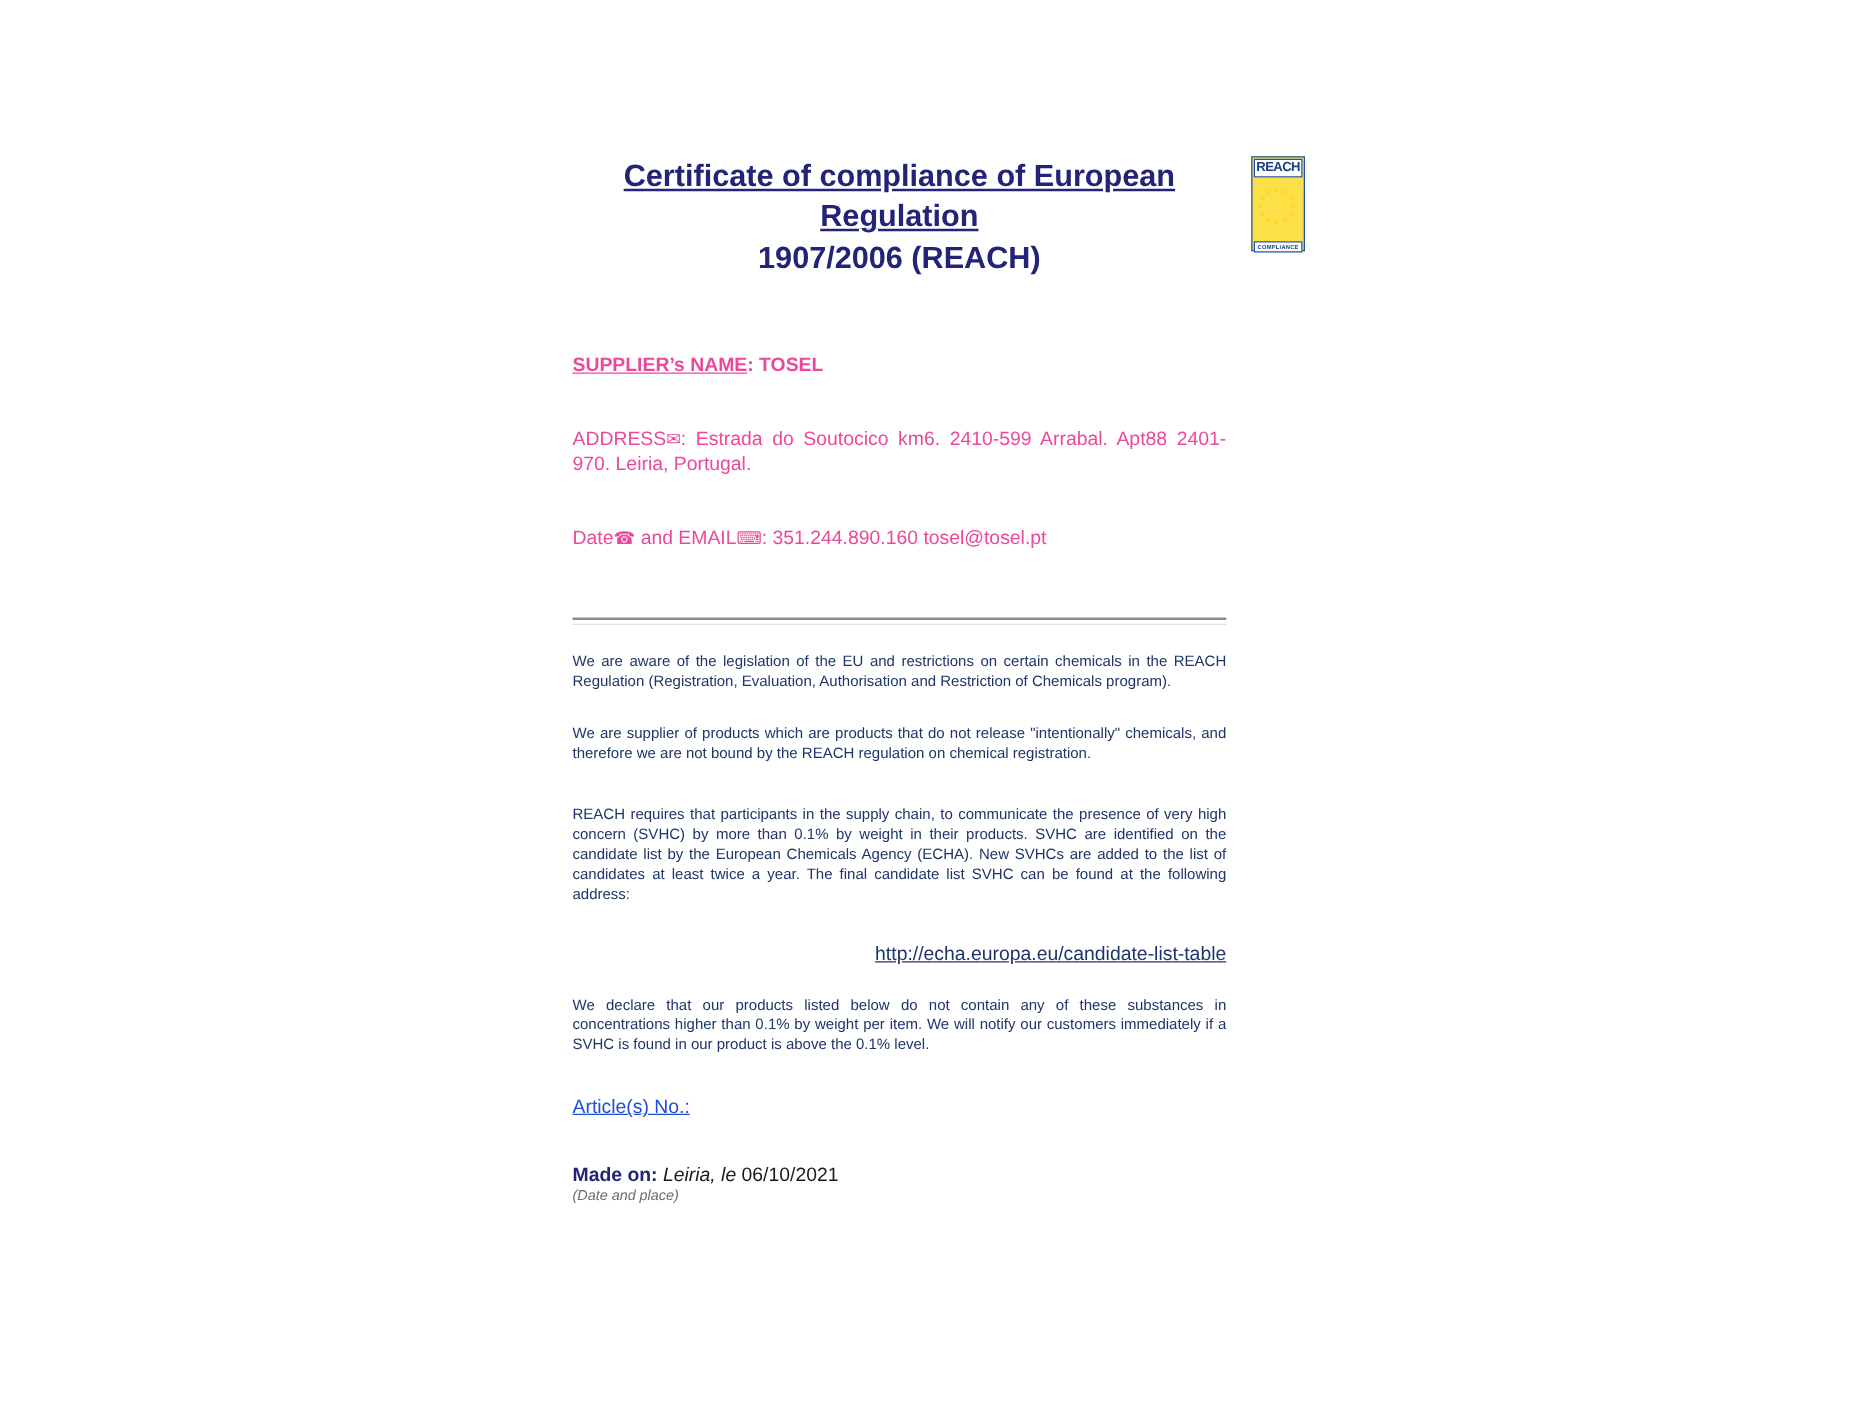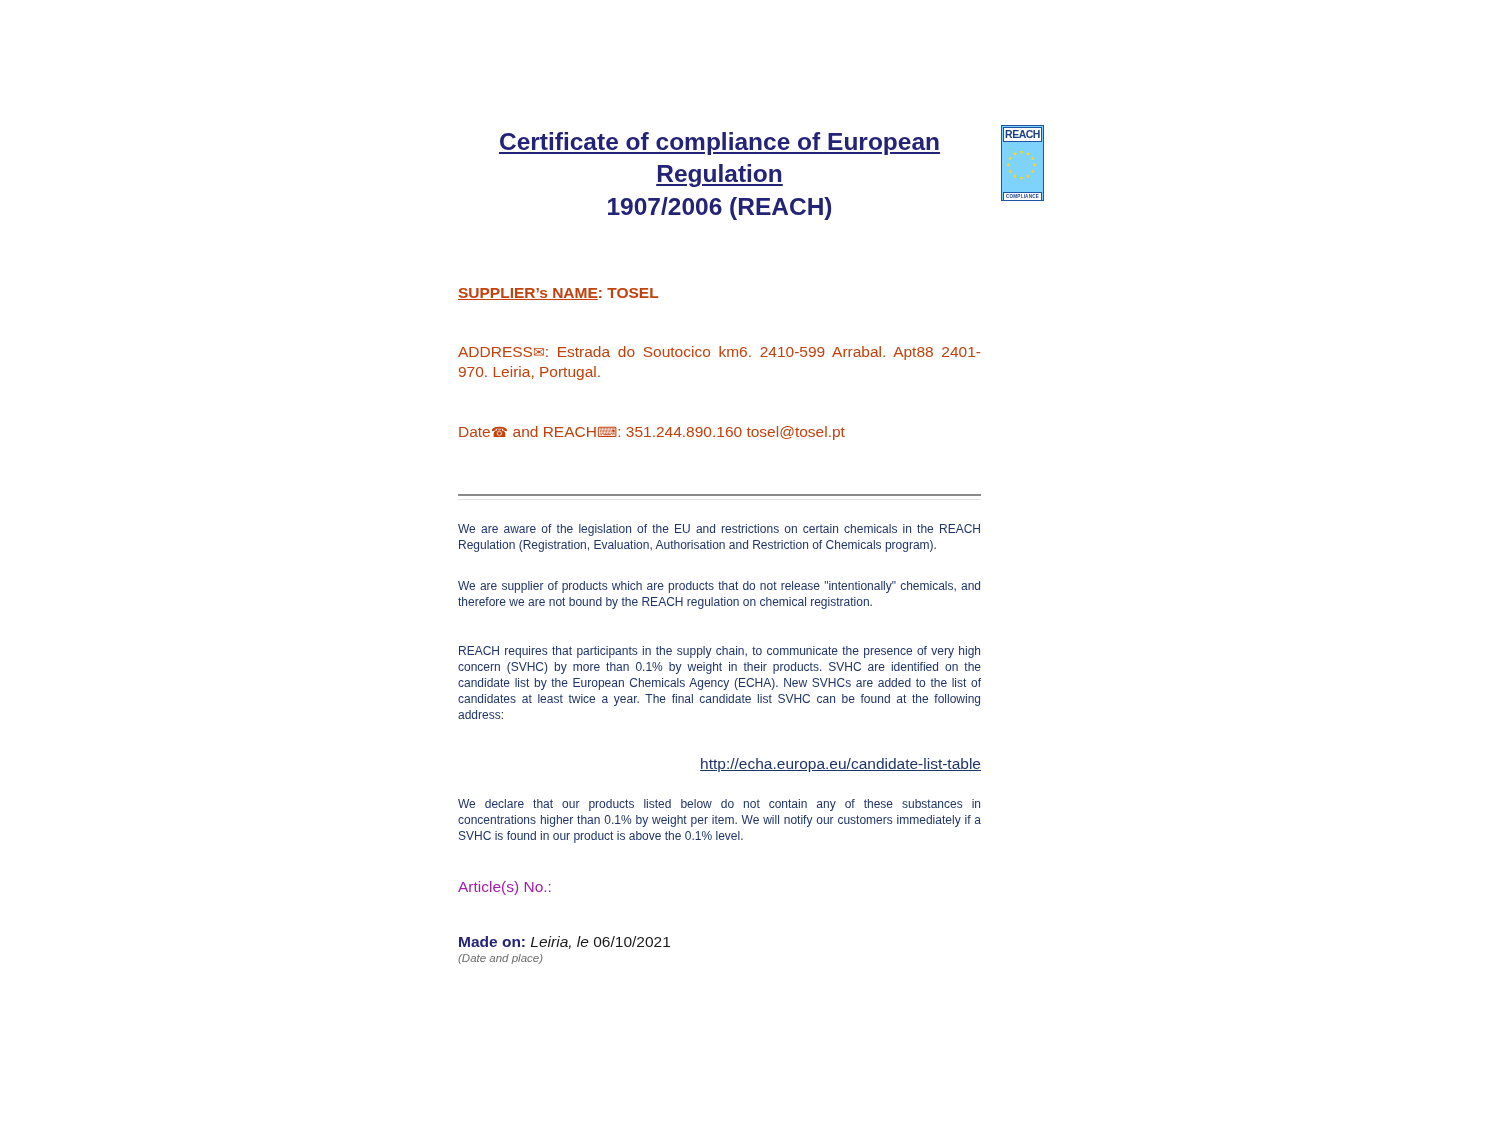--- a/index.html
+++ b/index.html
@@ -22,21 +22,21 @@
     font-weight:bold;
     font-size:24.5px;
     line-height:1.32;
   }
   .title .u{ text-decoration:underline; }
   .supplier{
     margin-top:20px;
     font-size:15.5px;
     line-height:1.28;
     text-align:justify;
-    color:#c2410c;
+    color:#ec4899;
     white-space:pre-wrap;
   }
   .supplier .lbl-u{ font-weight:bold; text-decoration:underline; }
   .supplier .bold{ font-weight:bold; }
   .glyph{ font-size:14px; }
   .rule{
     margin-top:13px;
     height:3px;
     border:0;
     border-top:2px solid #8a8a8a;
@@ -58,41 +58,42 @@
     font-size:15.5px;
   }
   .link-line a{
     color:#1f3569;
     text-decoration:underline;
     cursor:pointer;
   }
   .article{
     margin-top:33px;
     font-size:15.5px;
-    color:#a21caf;
+    color:#1d4ed8;
+    text-decoration:underline;
   }
   .made-on{
     margin-top:37px;
     font-size:15.5px;
     white-space:pre-wrap;
   }
   .lbl-navy{ color:#232377; font-weight:bold; }
   .italic{ font-style:italic; }
   .note{
     margin-top:1px;
     font-size:11.5px;
     font-style:italic;
     color:#6b6b6b;
   }
   
   .reach-logo{
     position:absolute;
     left:1001px; top:125px;
     width:43px; height:76px;
-    background:#7dd3fc;
+    background:#fde047;
     border:1px solid #2053a4;
     box-sizing:border-box;
     display:flex;
     flex-direction:column;
   }
   .reach-logo .top{
     margin:1px;
     background:#ffffff;
     border:1px solid #2053a4;
     color:#1b3f86;
@@ -126,21 +127,21 @@
   <div class="doc">
 
     <div class="title">
       <div class="u">Certificate of compliance of European Regulation</div>
       <div>1907/2006 (REACH)</div>
     </div>
 
     <div class="supplier">
       <div><span class="lbl-u">SUPPLIER’s NAME</span><span class="bold">: TOSEL</span></div>
       <div><span>ADDRESS</span><span class="glyph">✉</span><span>: Estrada do Soutocico km6. 2410-599 Arrabal. Apt88 2401-970. Leiria, Portugal.</span></div>
-      <div><span>Date</span><span class="glyph">☎</span><span> and REACH</span><span class="glyph">⌨</span><span>: 351.244.890.160 tosel@tosel.pt</span></div>
+      <div><span>Date</span><span class="glyph">☎</span><span> and EMAIL</span><span class="glyph">⌨</span><span>: 351.244.890.160 tosel@tosel.pt</span></div>
     </div>
 
     <hr class="rule">
 
     <div class="para p1">We are aware of the legislation of the EU and restrictions on certain chemicals in the REACH Regulation (Registration, Evaluation, Authorisation and Restriction of Chemicals program).</div>
 
     <div class="para p2">We are supplier of products which are products that do not release "intentionally" chemicals, and therefore we are not bound by the REACH regulation on chemical registration.</div>
 
     <div class="para p3">REACH requires that participants in the supply chain, to communicate the presence of very high concern (SVHC) by more than 0.1% by weight in their products. SVHC are identified on the candidate list by the European Chemicals Agency (ECHA). New SVHCs are added to the list of candidates at least twice a year. The final candidate list SVHC can be found at the following address:</div>
 

